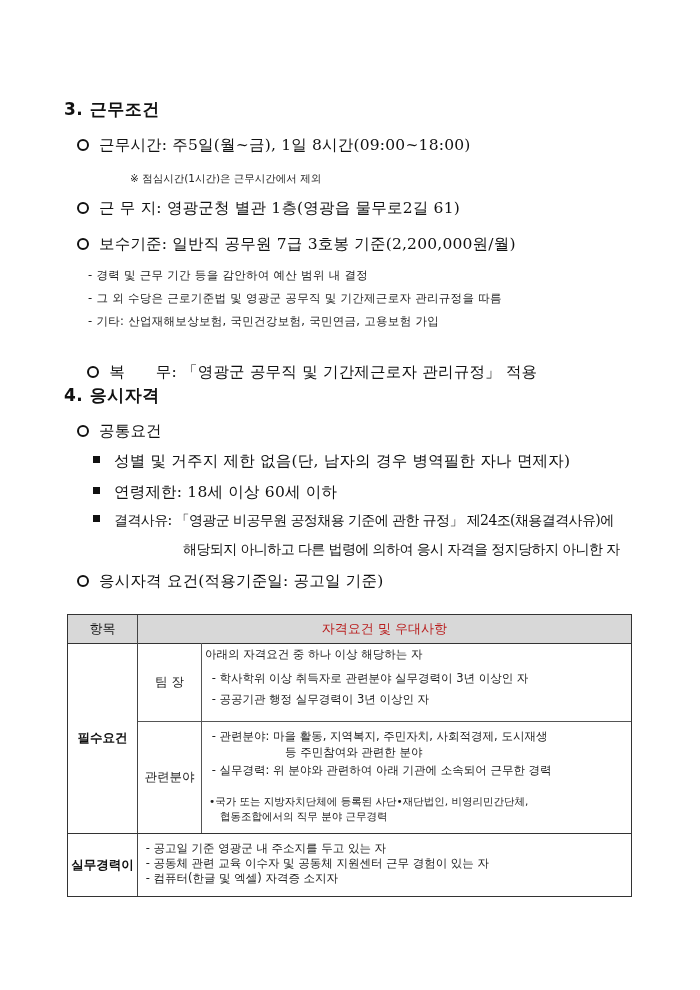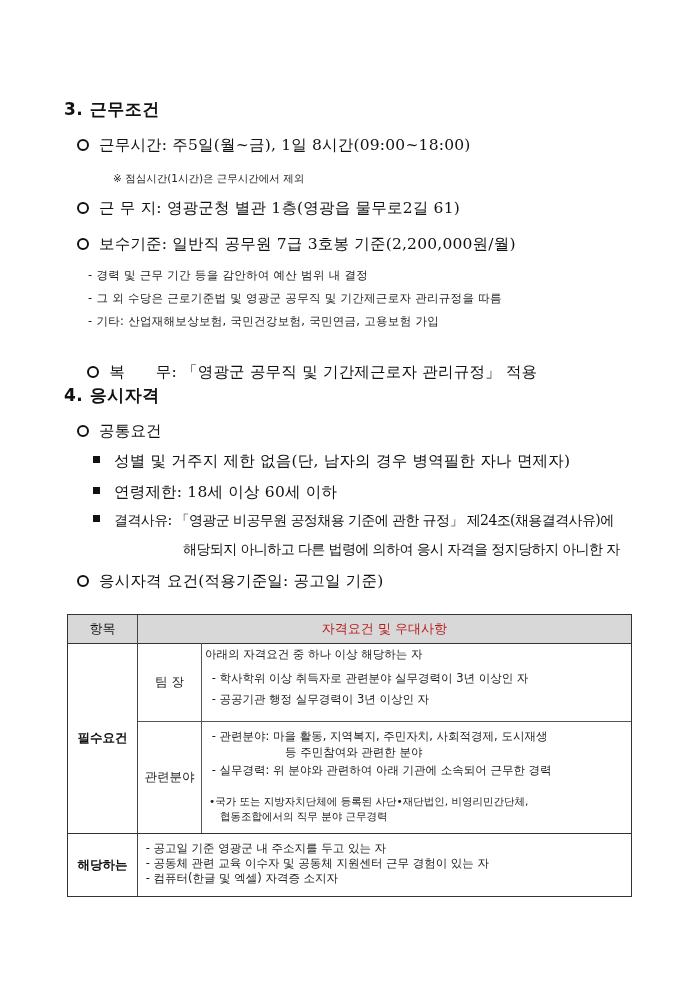--- a/index.html
+++ b/index.html
@@ -53,21 +53,21 @@
     .txt { position: absolute; line-height: 14.2px; white-space: nowrap; }
   </style>
 </head>
 <body>
 
 <div class="abs h2" style="left:64px; top:98px;">3. 근무조건</div>
 
 <div class="abs l1" style="left:77px; top:135px;">
   <span class="bul"></span><span>근무시간: 주5일(월~금), 1일 8시간(09:00~18:00)</span>
 </div>
-<div class="abs note" style="left:113px; top:172px;">※ 점심시간(1시간)은 근무시간에서 제외</div>
+<div class="abs note" style="left:130px; top:172px;">※ 점심시간(1시간)은 근무시간에서 제외</div>
 
 <div class="abs l1" style="left:77px; top:198px;">
   <span class="bul"></span><span>근 무 지: 영광군청 별관 1층(영광읍 물무로2길 61)</span>
 </div>
 
 <div class="abs l1" style="left:77px; top:234px;">
   <span class="bul"></span><span>보수기준: 일반직 공무원 7급 3호봉 기준(2,200,000원/월)</span>
 </div>
 <div class="abs sub" style="left:88px; top:268px;">- 경력 및 근무 기간 등을 감안하여 예산 범위 내 결정</div>
 <div class="abs sub" style="left:88px; top:291px;">- 그 외 수당은 근로기준법 및 영광군 공무직 및 기간제근로자 관리규정을 따름</div>
@@ -104,21 +104,21 @@
   <div class="vline" style="left:69px; top:0; height:281px; background:#444;"></div>
   <div class="vline" style="left:133px; top:28px; height:190px;"></div>
 
   <div class="hline" style="left:70px; right:0; top:106px;"></div>
   <div class="hline" style="left:0; right:0; top:218px; background:#333;"></div>
 
   <div class="cell" style="left:0; top:0; width:69px; height:28px; font-size:13px; color:#111;">항목</div>
   <div class="cell" style="left:70px; top:0; right:0; height:28px; font-size:13px; color:#b91c1c;">자격요건 및 우대사항</div>
 
   <div class="cell bold" style="left:0; top:28px; width:69px; height:190px; font-size:12.5px;">필수요건</div>
-  <div class="cell bold" style="left:0; top:219px; width:69px; height:62px; font-size:12.5px;">해당하는</div>
+  <div class="cell bold" style="left:0; top:219px; width:69px; height:62px; font-size:12.5px;">실무경력이</div>
 
   <div class="cell" style="left:70px; top:28px; width:63px; height:78px; font-size:12.5px;">팀 장</div>
   <div class="cell" style="left:70px; top:107px; width:63px; height:111px; font-size:12.5px;">관련분야</div>
 
   <div class="txt" style="left:137px; top:32px;">아래의 자격요건 중 하나 이상 해당하는 자</div>
   <div class="txt" style="left:140px; top:56px; white-space:pre;"> - 학사학위 이상 취득자로 관련분야 실무경력이 3년 이상인 자</div>
   <div class="txt" style="left:140px; top:77px; white-space:pre;"> - 공공기관 행정 실무경력이 3년 이상인 자</div>
 
   <div class="txt" style="left:140px; top:114px; white-space:pre;"> - 관련분야: 마을 활동, 지역복지, 주민자치, 사회적경제, 도시재생</div>
   <div class="txt" style="left:217px; top:130px;">등 주민참여와 관련한 분야</div>

